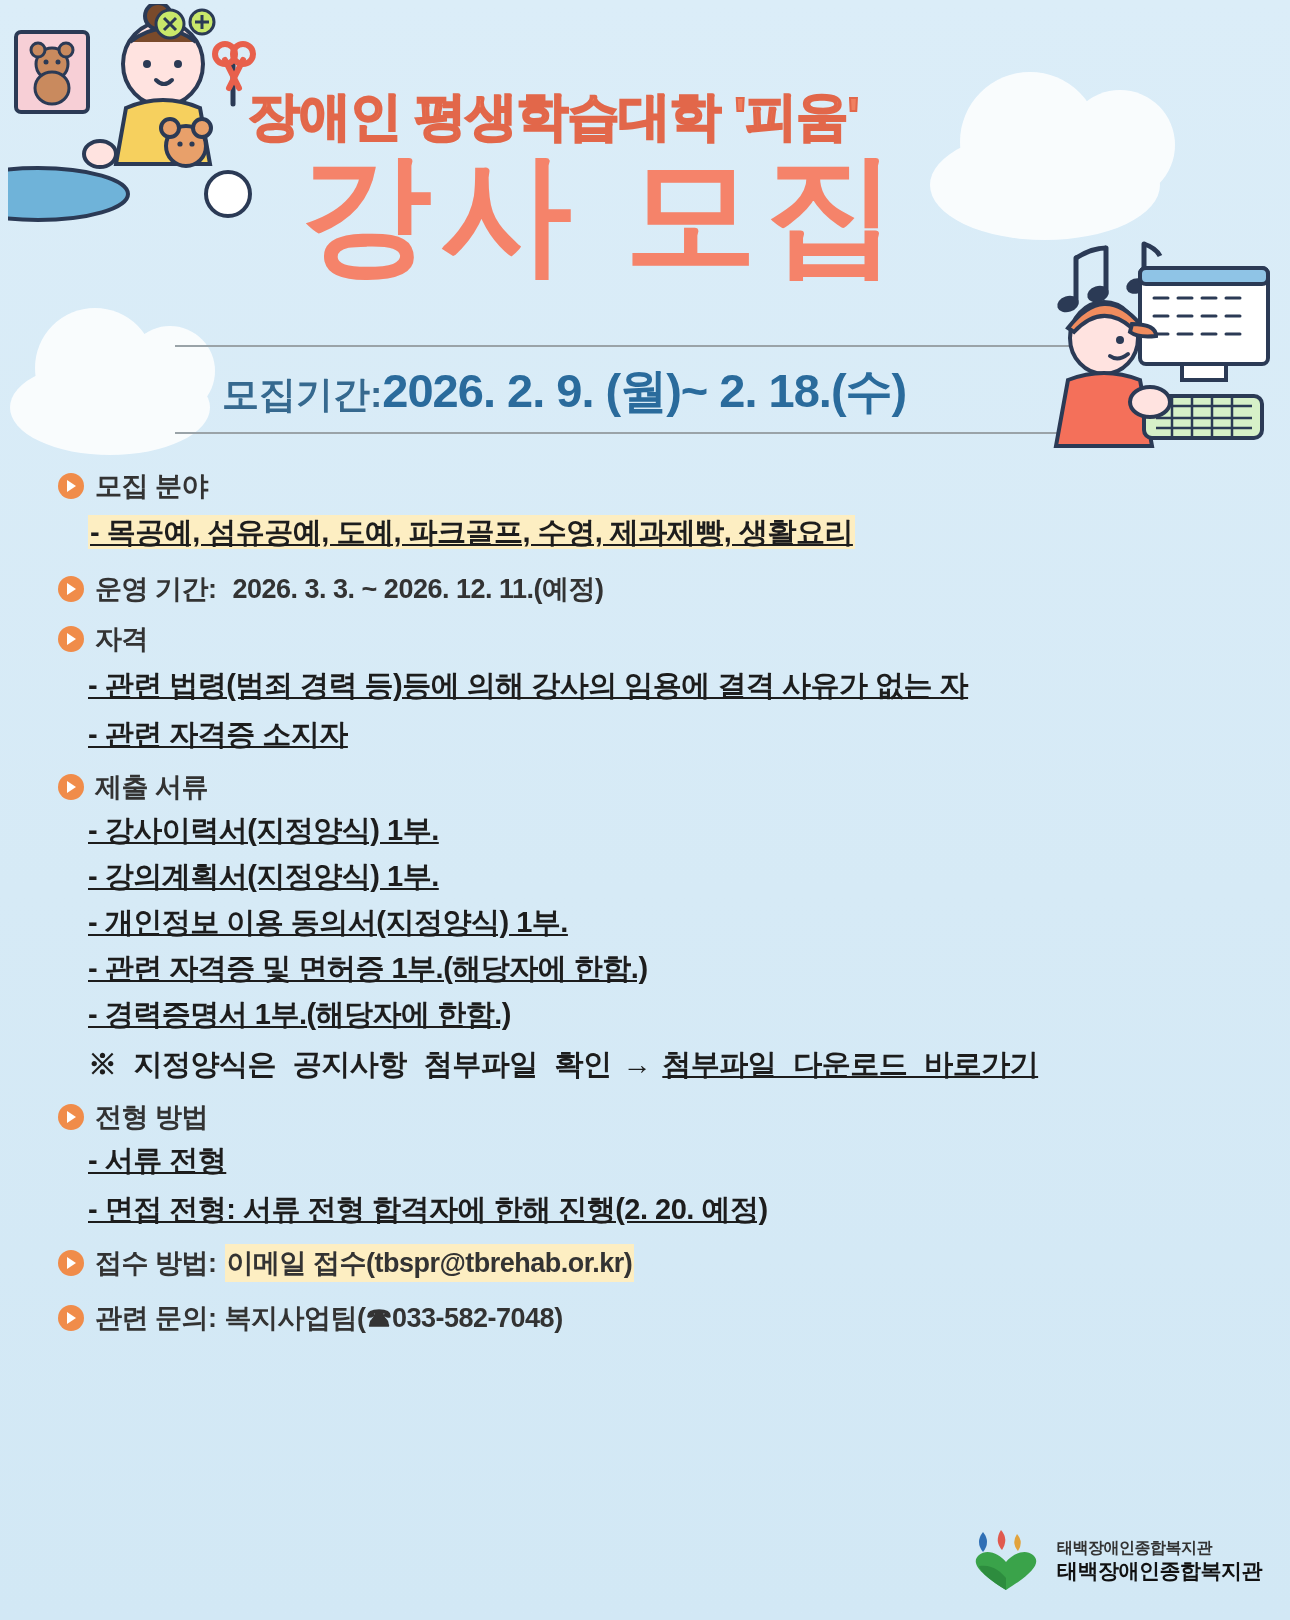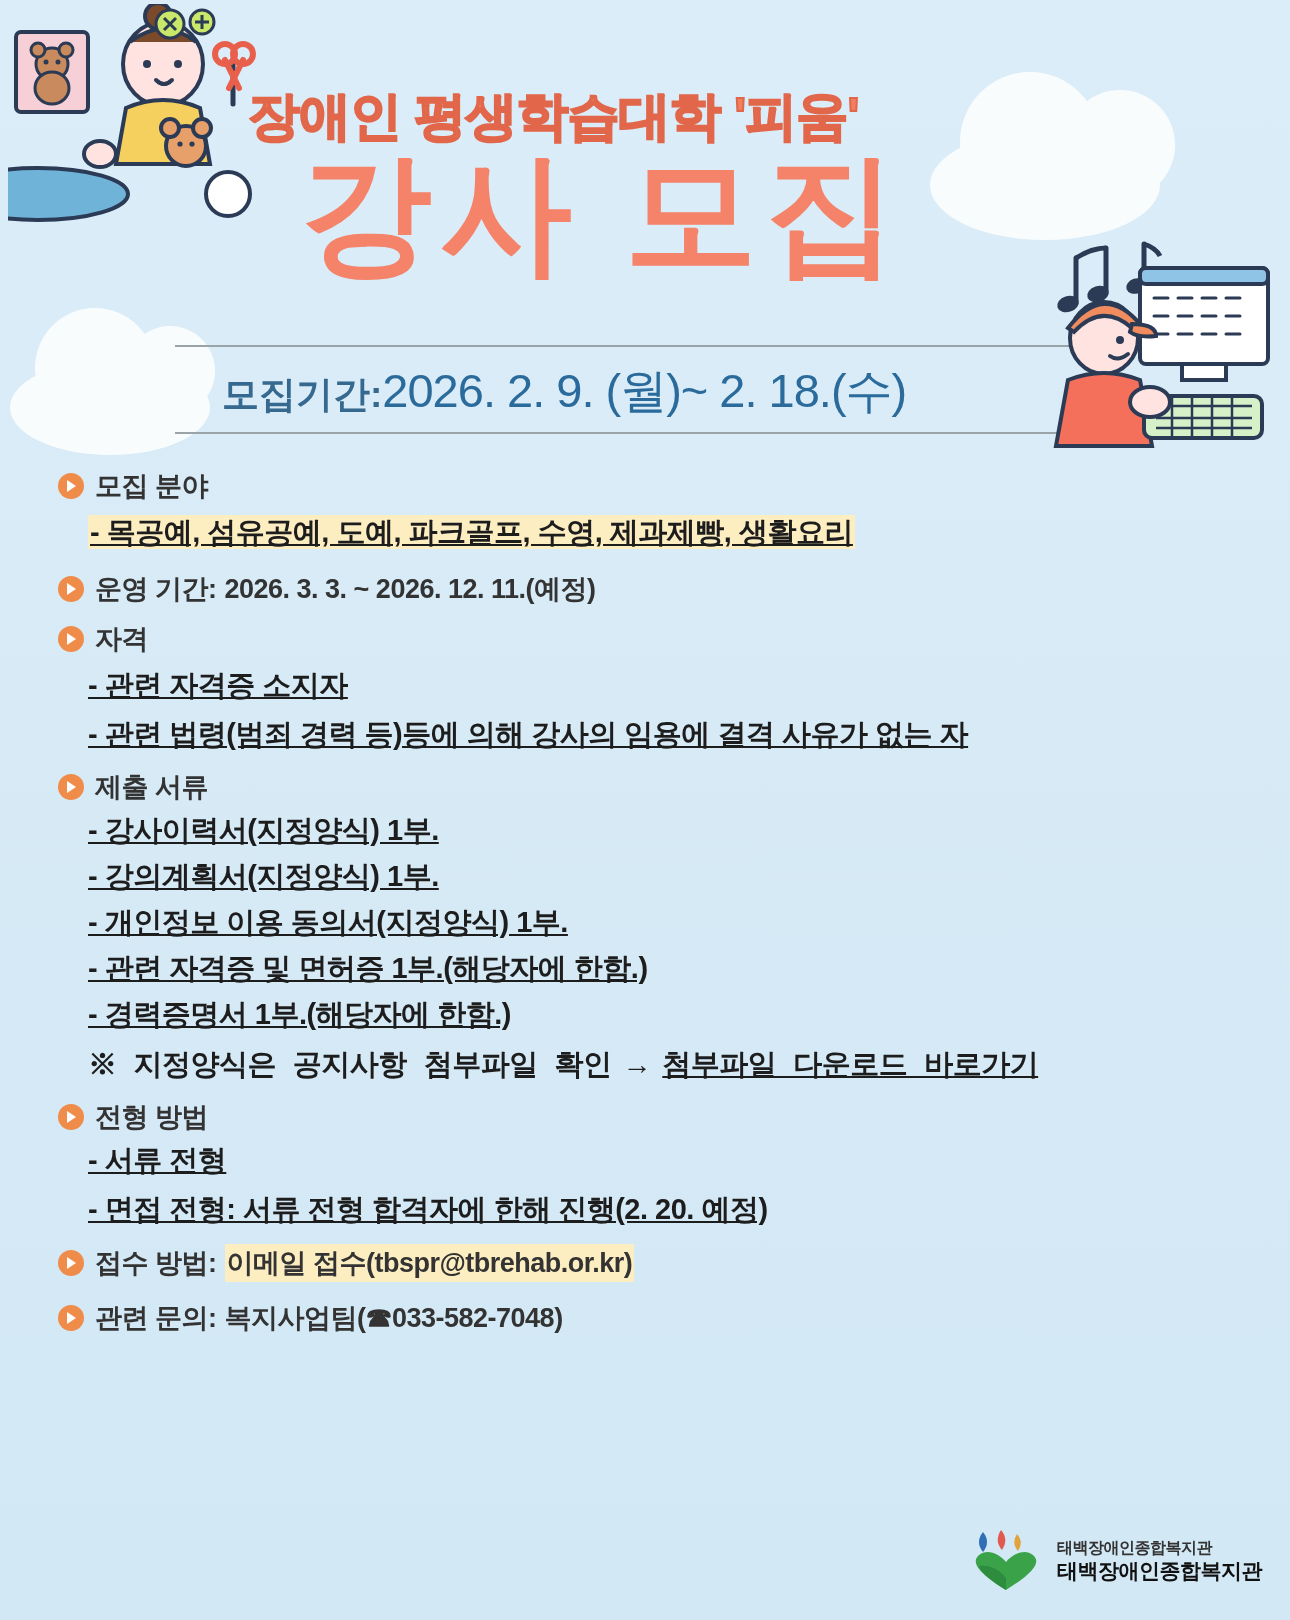--- a/index.html
+++ b/index.html
@@ -122,21 +122,21 @@
     align-items: baseline;
     white-space: nowrap;
   }
   .period-label {
     font-size: 37px;
     font-weight: bold;
     color: #36698f;
   }
   .period-value {
     font-size: 47px;
-    font-weight: normal;
+    font-weight: bold;
     color: #2a6b9c;
     letter-spacing: -1px;
   }
 
   
   .content {
     position: relative;
     padding: 8px 0 0 0;
   }
   .row {
@@ -333,29 +333,29 @@
       <span class="bullet"></span>
       <span class="head-text">모집 분야</span>
     </div>
     <div class="sub">
       <span class="hl">- 목공예, 섬유공예, 도예, 파크골프, 수영, 제과제빵, 생활요리</span>
     </div>
 
     <div class="row mt-big">
       <span class="bullet"></span>
       <span class="head-text">운영 기간:</span>
-      <span class="head-text val" style="margin-left:8px">2026. 3. 3. ~ 2026. 12. 11.(예정)</span>
+      <span class="head-text val" style="margin-left:16px">2026. 3. 3. ~ 2026. 12. 11.(예정)</span>
     </div>
 
     <div class="row mt-mid">
       <span class="bullet"></span>
       <span class="head-text">자격</span>
     </div>
+    <div class="sub">- 관련 법령(범죄 경력 등)등에 의해 강사의 임용에 결격 사유가 없는 자</div>
     <div class="sub">- 관련 자격증 소지자</div>
-    <div class="sub">- 관련 법령(범죄 경력 등)등에 의해 강사의 임용에 결격 사유가 없는 자</div>
 
     <div class="row mt-mid">
       <span class="bullet"></span>
       <span class="head-text">제출 서류</span>
     </div>
     <div class="sub tight">- 강사이력서(지정양식) 1부.</div>
     <div class="sub tight">- 강의계획서(지정양식) 1부.</div>
     <div class="sub tight">- 개인정보 이용 동의서(지정양식) 1부.</div>
     <div class="sub tight">- 관련 자격증 및 면허증 1부.(해당자에 한함.)</div>
     <div class="sub tight">- 경력증명서 1부.(해당자에 한함.)</div>

